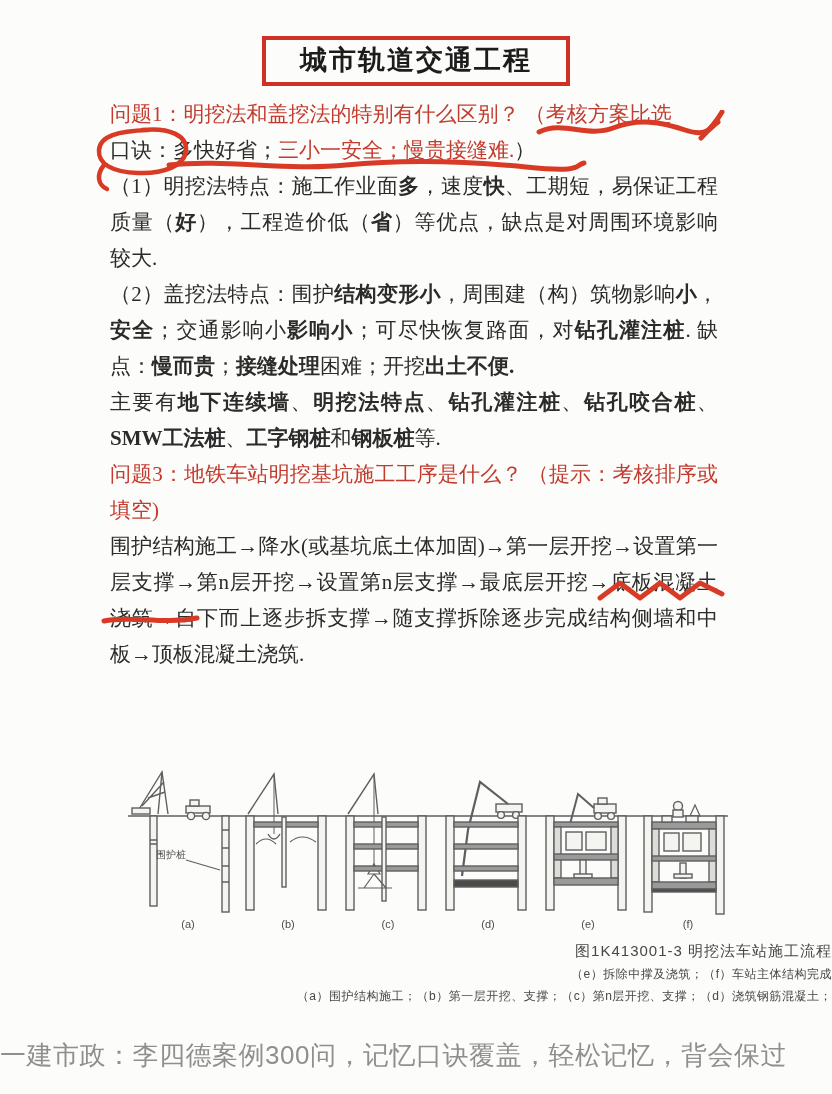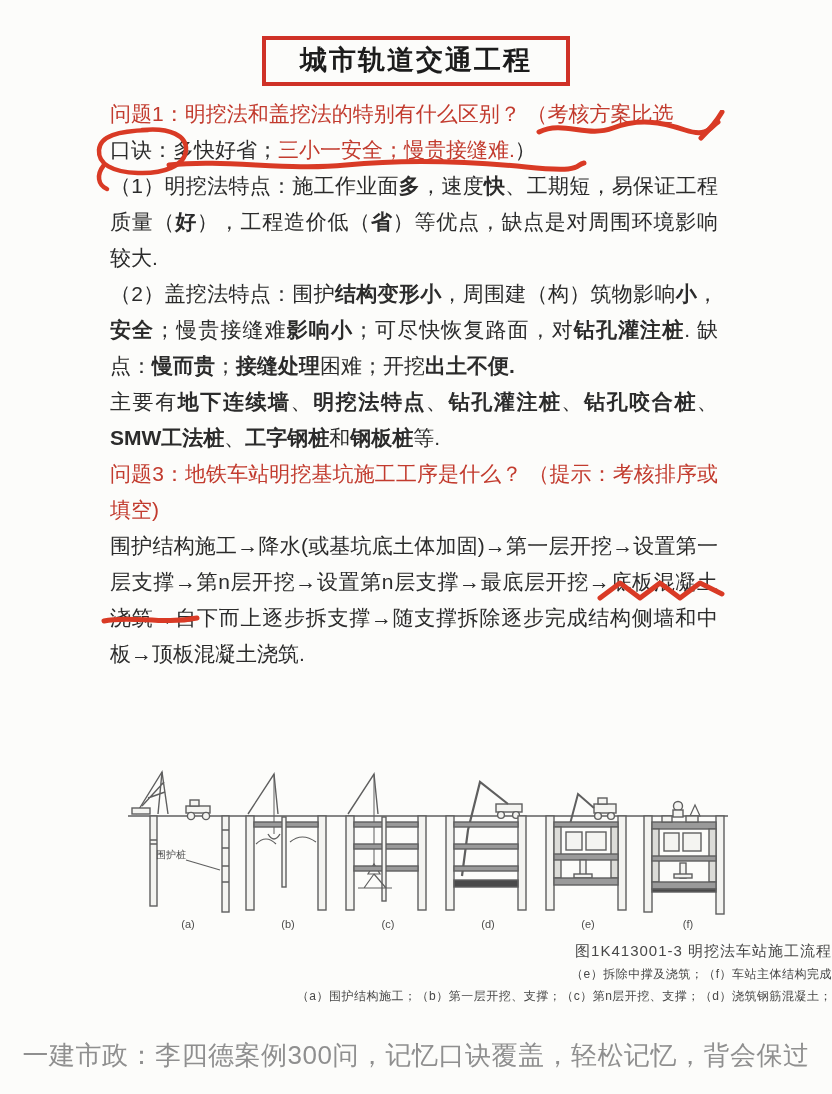--- a/index.html
+++ b/index.html
@@ -14,21 +14,21 @@
   .title-box {
     border:4px solid var(--title-border-red,#cf3127);
     padding:2px 34px 4px; font-size:27px; font-weight:bold; color:#1c1c1c; letter-spacing:2px;
   }
   
   .content {
     position:absolute; left:110px; top:96px; width:608px;
     font-size:21px; line-height:36px; color:var(--body-text,#2b2b2b);
     text-align:justify; text-justify:inter-ideograph;
   }
-  .content p { margin:0; }
+  .content p { margin:0;font-family:Liberation Serif, serif; }
   .red { color:var(--question-red,#c23b2e); }
   .b { font-weight:bold; }
   .gap-q2 { margin-top:24px; }
   .gap-q3 { margin-top:36px; }
   
   .anno { position:absolute; pointer-events:none; }
   .anno path { fill:none; stroke:var(--annotation-red,#d93a25); stroke-linecap:round; stroke-linejoin:round; }
   
   .figure { position:absolute; left:128px; top:770px; }
   .fig line, .fig path, .fig polyline { stroke:#5f5f5f; fill:none; }
@@ -36,38 +36,38 @@
   .fig .fill-mid { fill:#9a9a9a; }
   .fig .fill-dark { fill:#4a4a4a; }
   .fig .fill-wall { fill:#dcdcd8; }
   .fig circle { stroke:#5f5f5f; fill:#f4f4f1; }
   .fig text { fill:#4c4c4c; stroke:none; font-family:"Liberation Sans","DejaVu Sans",sans-serif; }
   .caption { position:absolute; top:942px; left:0; width:100%; text-align:right; color:#474747; }
   .cap-title { font-size:15px; letter-spacing:1px; }
   .cap-sub { font-size:12px; margin-top:5px; letter-spacing:0.5px; }
   
   .footer {
-    position:absolute; top:1038px; left:0; width:100%; text-align:center;
+    position:absolute; top:1038px; left:0; width:100%; text-align:left;
     font-size:26px; color:var(--footer-gray,#8f8f8f); letter-spacing:0.5px;
   }
 </style>
 </head>
 <body>
 
 <div class="page">
 
   <div class="title-wrap">
     <div class="title-box">城市轨道交通工程</div>
   </div>
 
   <div class="content">
     <p><span class="red">问题1：明挖法和盖挖法的特别有什么区别？ （考核方案比选</span></p>
     <p><span>口诀：</span><span>多快好省；</span><span class="red">三小一安全；慢贵接缝难.</span><span>）</span></p>
     <p><span>（1）明挖法特点：施工作业面</span><span class="b">多</span><span>，速度</span><span class="b">快</span><span>、工期短，易保证工程质量（</span><span class="b">好</span><span>），工程造价低（</span><span class="b">省</span><span>）等优点，缺点是对周围环境影响较大.</span></p>
-    <p><span>（2）盖挖法特点：围护</span><span class="b">结构变形小</span><span>，周围建（构）筑物影响</span><span class="b">小</span><span>，</span><span class="b">安全</span><span>；慢贵接缝难</span><span class="b">影响小</span><span>；可尽快恢复路面，对</span><span class="b">钻孔灌注桩</span><span>. 缺点：</span><span class="b">慢而贵</span><span>；</span><span class="b">接缝处理</span><span>困难；开挖</span><span class="b">出土不便.</span></p>
+    <p><span>（2）盖挖法特点：围护</span><span class="b">结构变形小</span><span>，周围建（构）筑物影响</span><span class="b">小</span><span>，</span><span class="b">安全</span><span>；交通影响小</span><span class="b">影响小</span><span>；可尽快恢复路面，对</span><span class="b">钻孔灌注桩</span><span>. 缺点：</span><span class="b">慢而贵</span><span>；</span><span class="b">接缝处理</span><span>困难；开挖</span><span class="b">出土不便.</span></p>
     <p><span>主要有</span><span class="b">地下连续墙</span><span>、</span><span class="b">明挖法特点</span><span>、</span><span class="b">钻孔灌注桩</span><span>、</span><span class="b">钻孔咬合桩</span><span>、</span><span class="b">SMW工法桩</span><span>、</span><span class="b">工字钢桩</span><span>和</span><span class="b">钢板桩</span><span>等.</span></p>
     <p class="gap-q3"><span class="red">问题3：地铁车站明挖基坑施工工序是什么？ （提示：考核排序或填空)</span></p>
     <p><span>围护结构施工→降水(或基坑底土体加固)→第一层开挖→设置第一层支撑→第n层开挖→设置第n层支撑→最底层开挖→底板混凝土浇筑→自下而上逐步拆支撑→随支撑拆除逐步完成结构侧墙和中板→顶板混凝土浇筑.</span></p>
   </div>
 
   <svg class="anno" style="left:535px; top:110px;" width="192" height="36" viewBox="0 0 192 36">
     <path d="M4 22 C 28 10, 52 28, 78 18 S 126 12, 150 20 S 176 16, 183 12" stroke-width="5"></path>
     <path d="M166 28 Q 180 14 187 2" stroke-width="5"></path>
   </svg>
 

